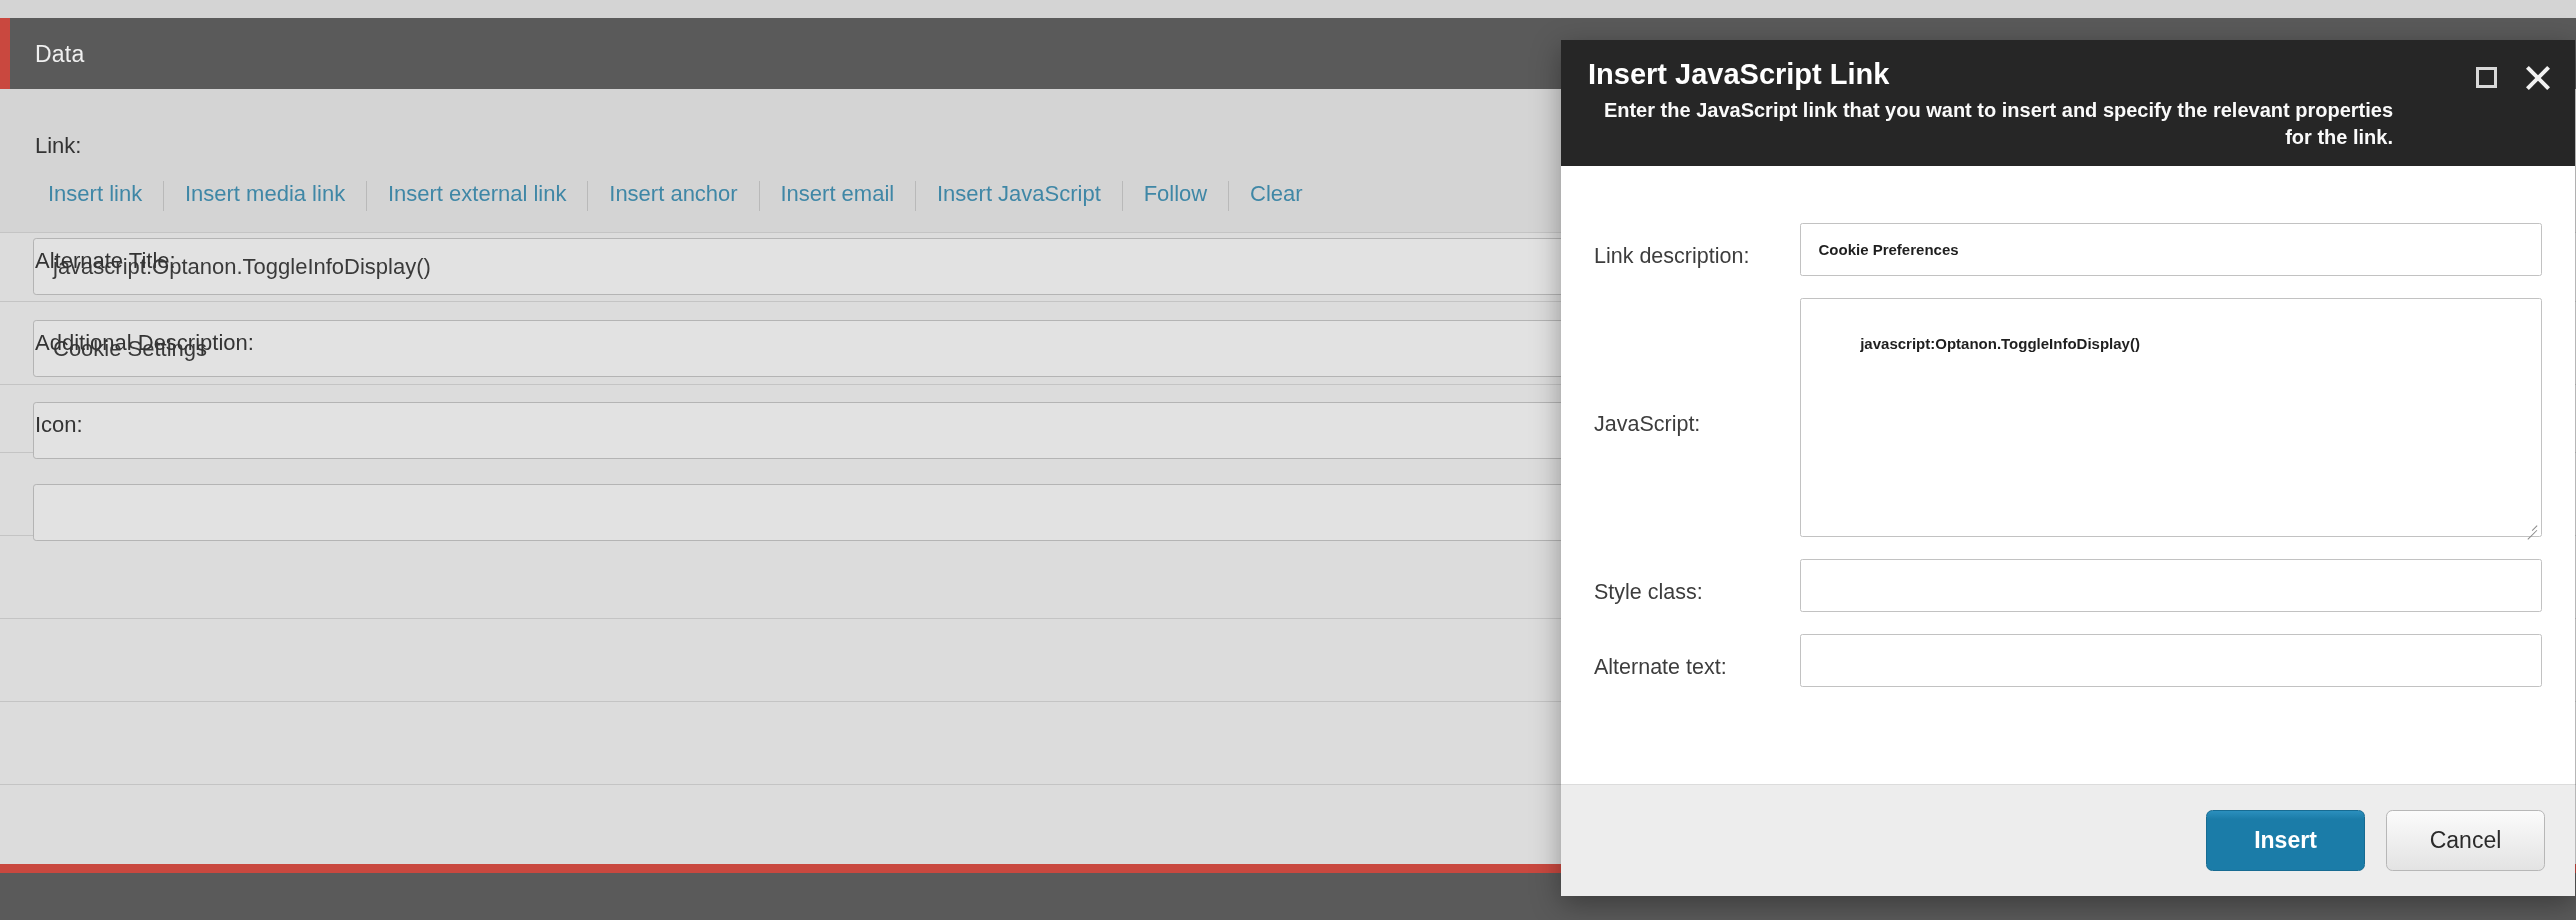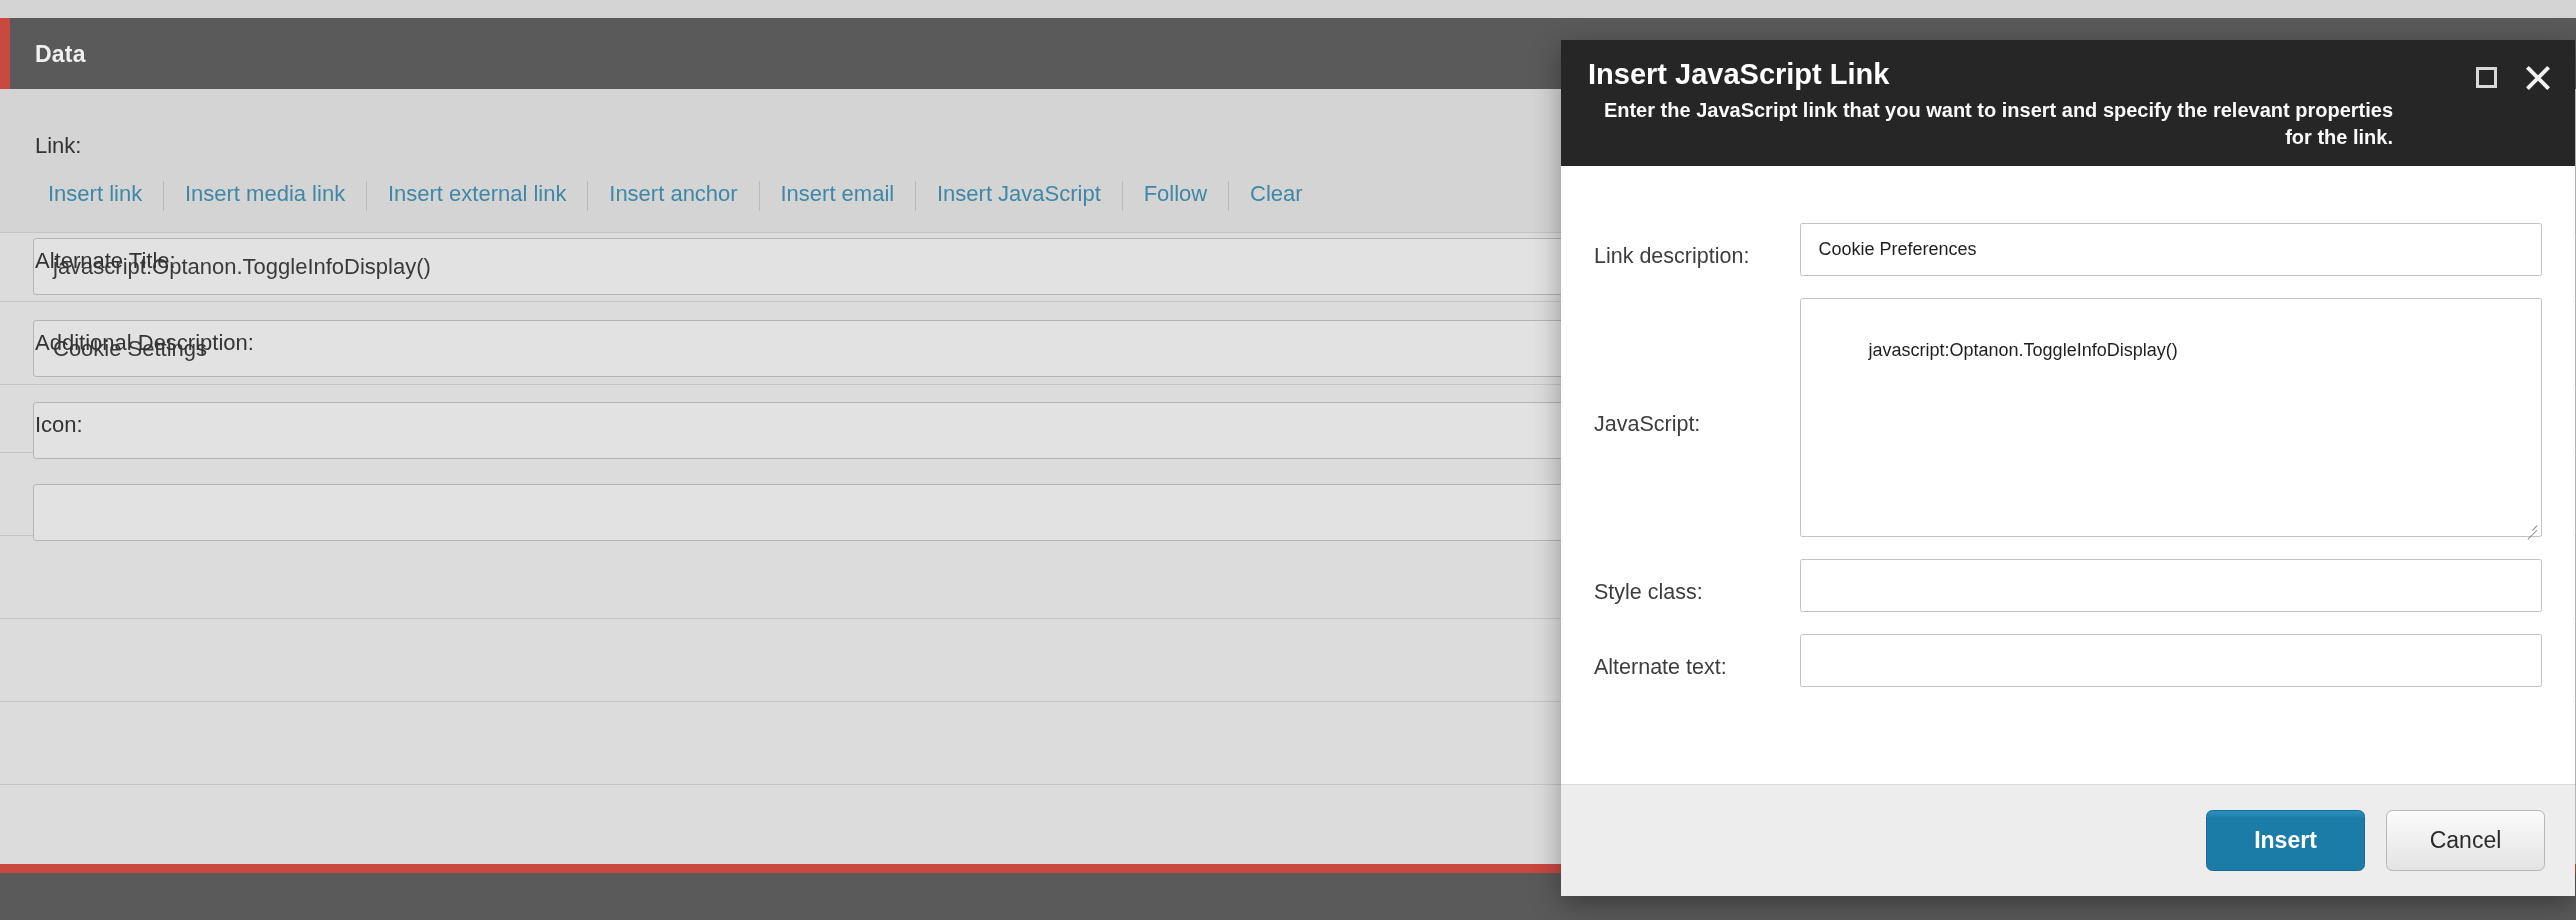--- a/index.html
+++ b/index.html
@@ -41,21 +41,21 @@
     width: 9.6px; height: 71px;
     background: #c9483f;
   }
   .data-header .title {
     position: absolute;
     left: 35px;
     top: 50%;
     transform: translateY(-50%);
     color: #f0f0f0;
     font-size: 23px;
-    font-weight: bold;
+    font-weight: normal;
     letter-spacing: 0.2px;
   }
 
   .editor-body {
     position: absolute;
     left: 0; top: 89px;
     width: 2576px; height: 797px;
     background: #d4d4d4;
   }
   .field-label {
@@ -213,23 +213,24 @@
     padding-top: 14.3px;
     white-space: nowrap;
   }
   .dlg-field {
     flex: 1 1 auto;
     box-sizing: border-box;
     border: 0.8px solid #c2c2c2;
     border-radius: 2.4px;
     background: #ffffff;
     color: #1f1f1f;
-    font-size: 18px;
+    font-size: 15px;
     font-family: "Liberation Sans", sans-serif;
     padding: 0 17.5px;
+    font-weight: bold;
   }
   .dlg-field.single {
     height: 53px;
     line-height: 51px;
     white-space: nowrap;
     overflow: hidden;
   }
   .dlg-field.multi {
     height: 239px;
     padding-top: 14.3px;

